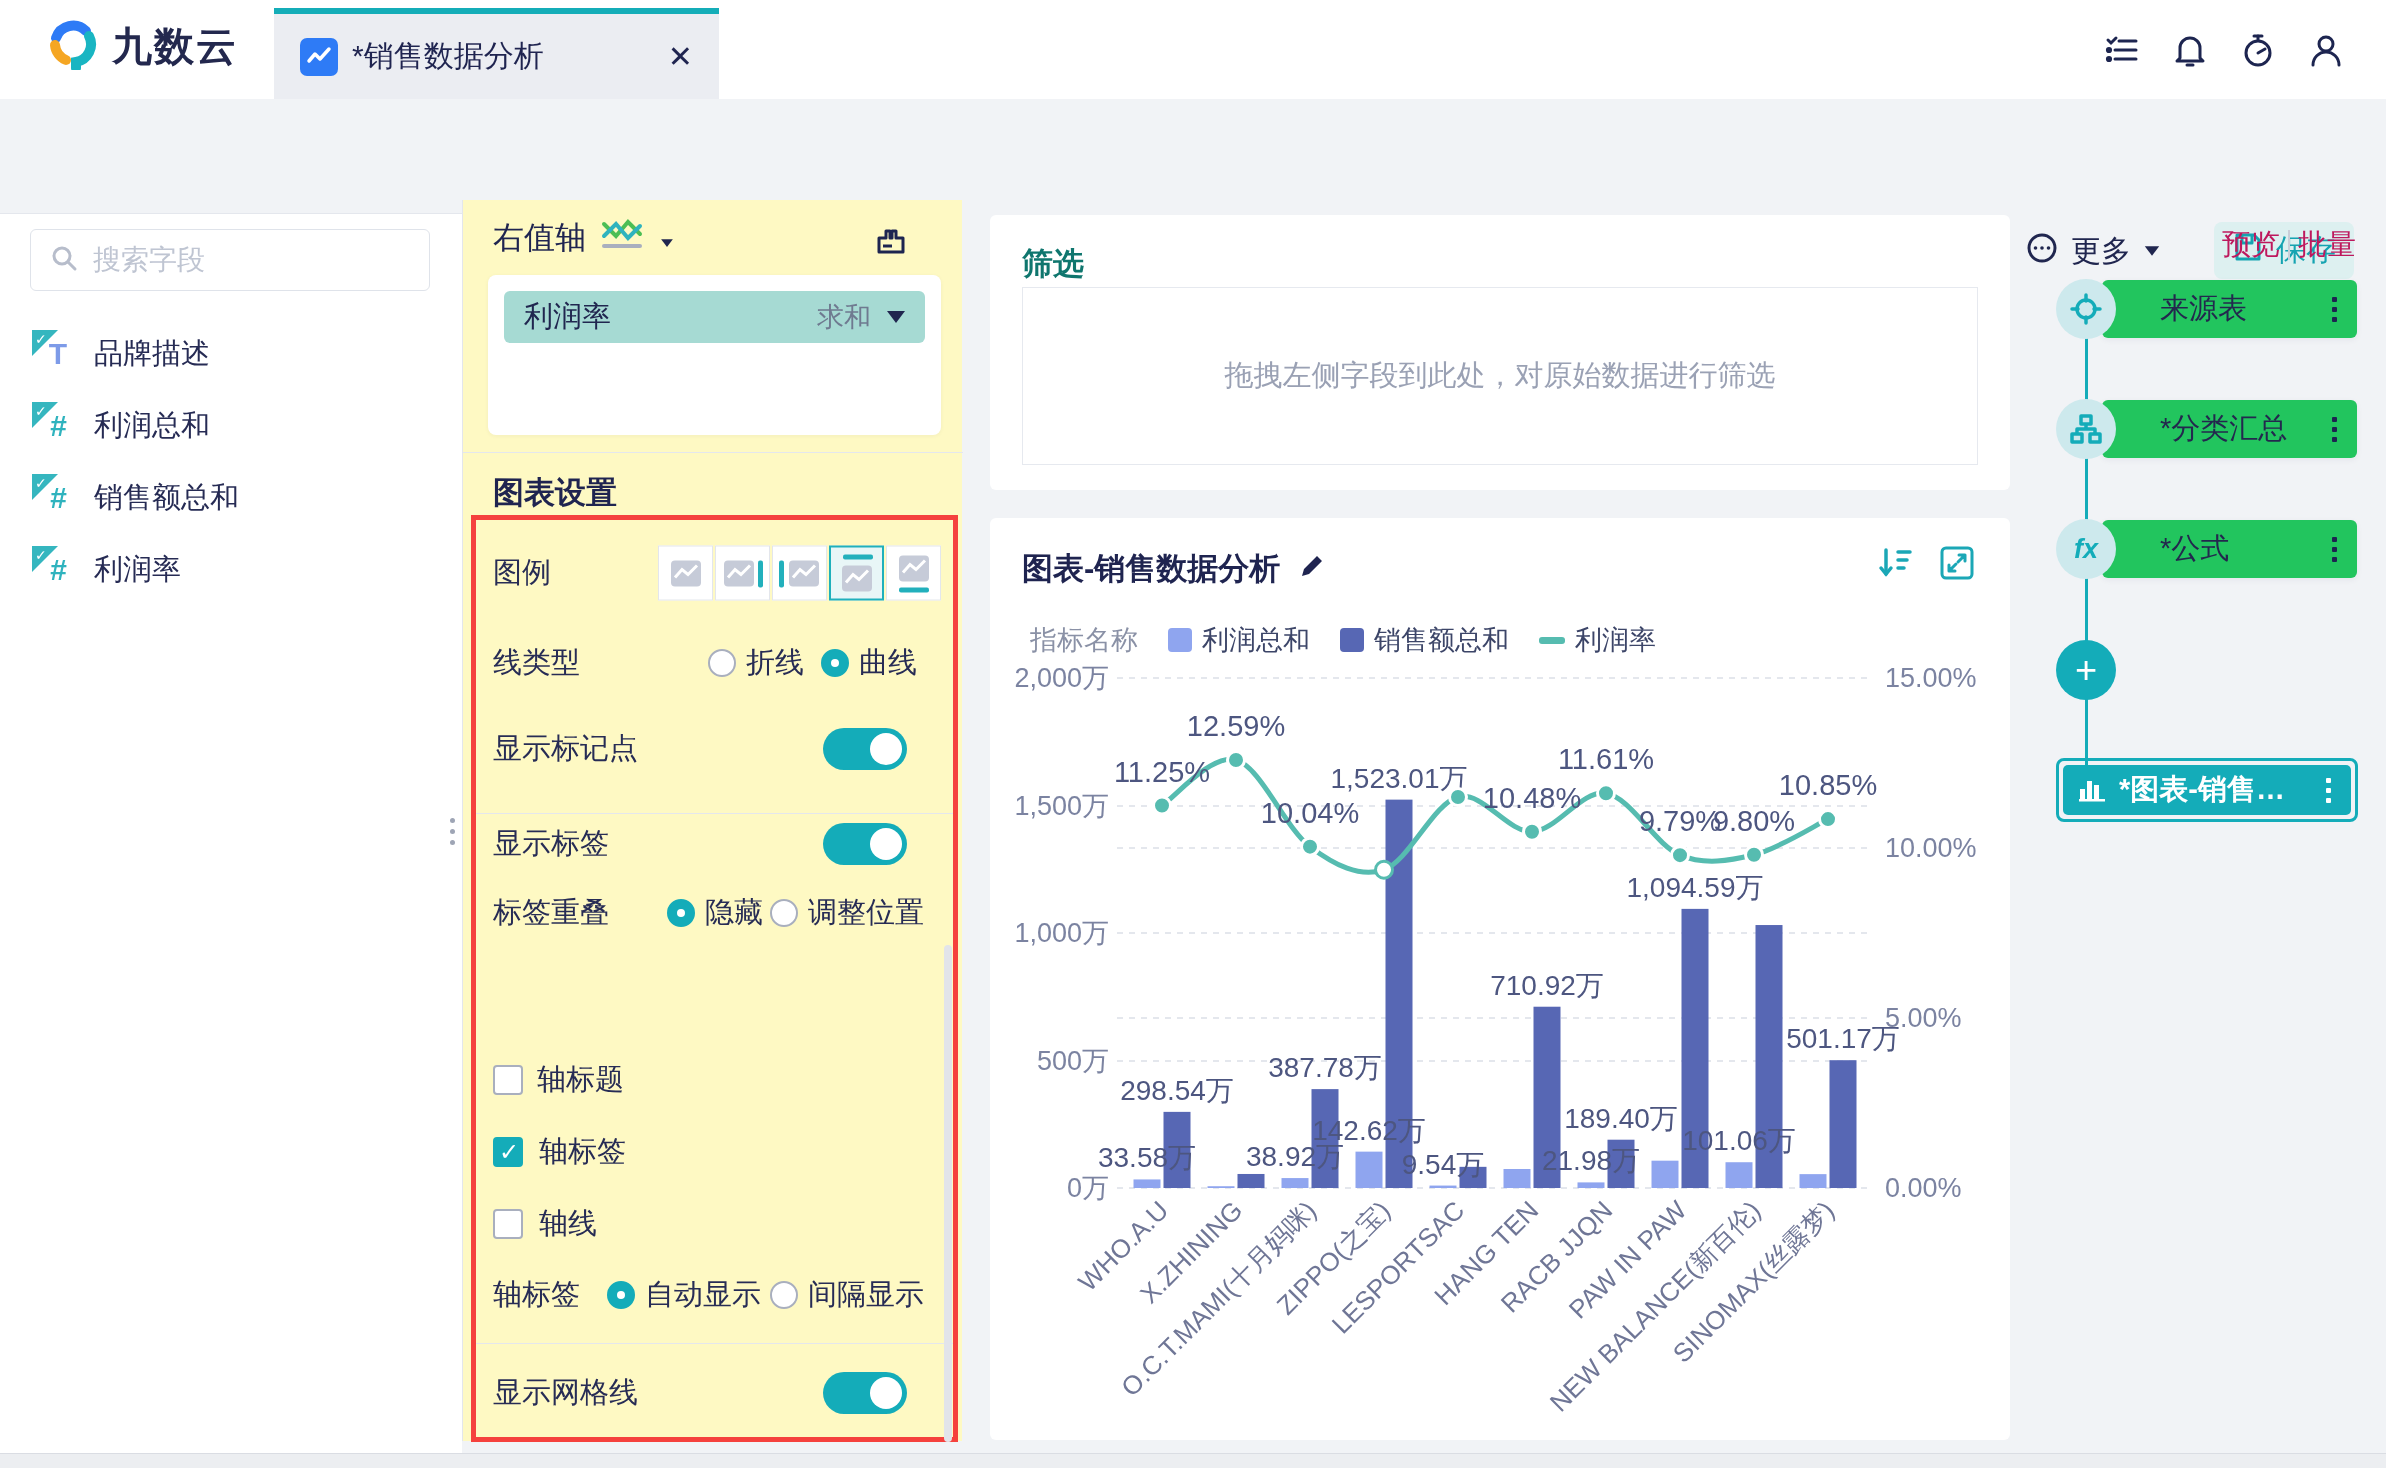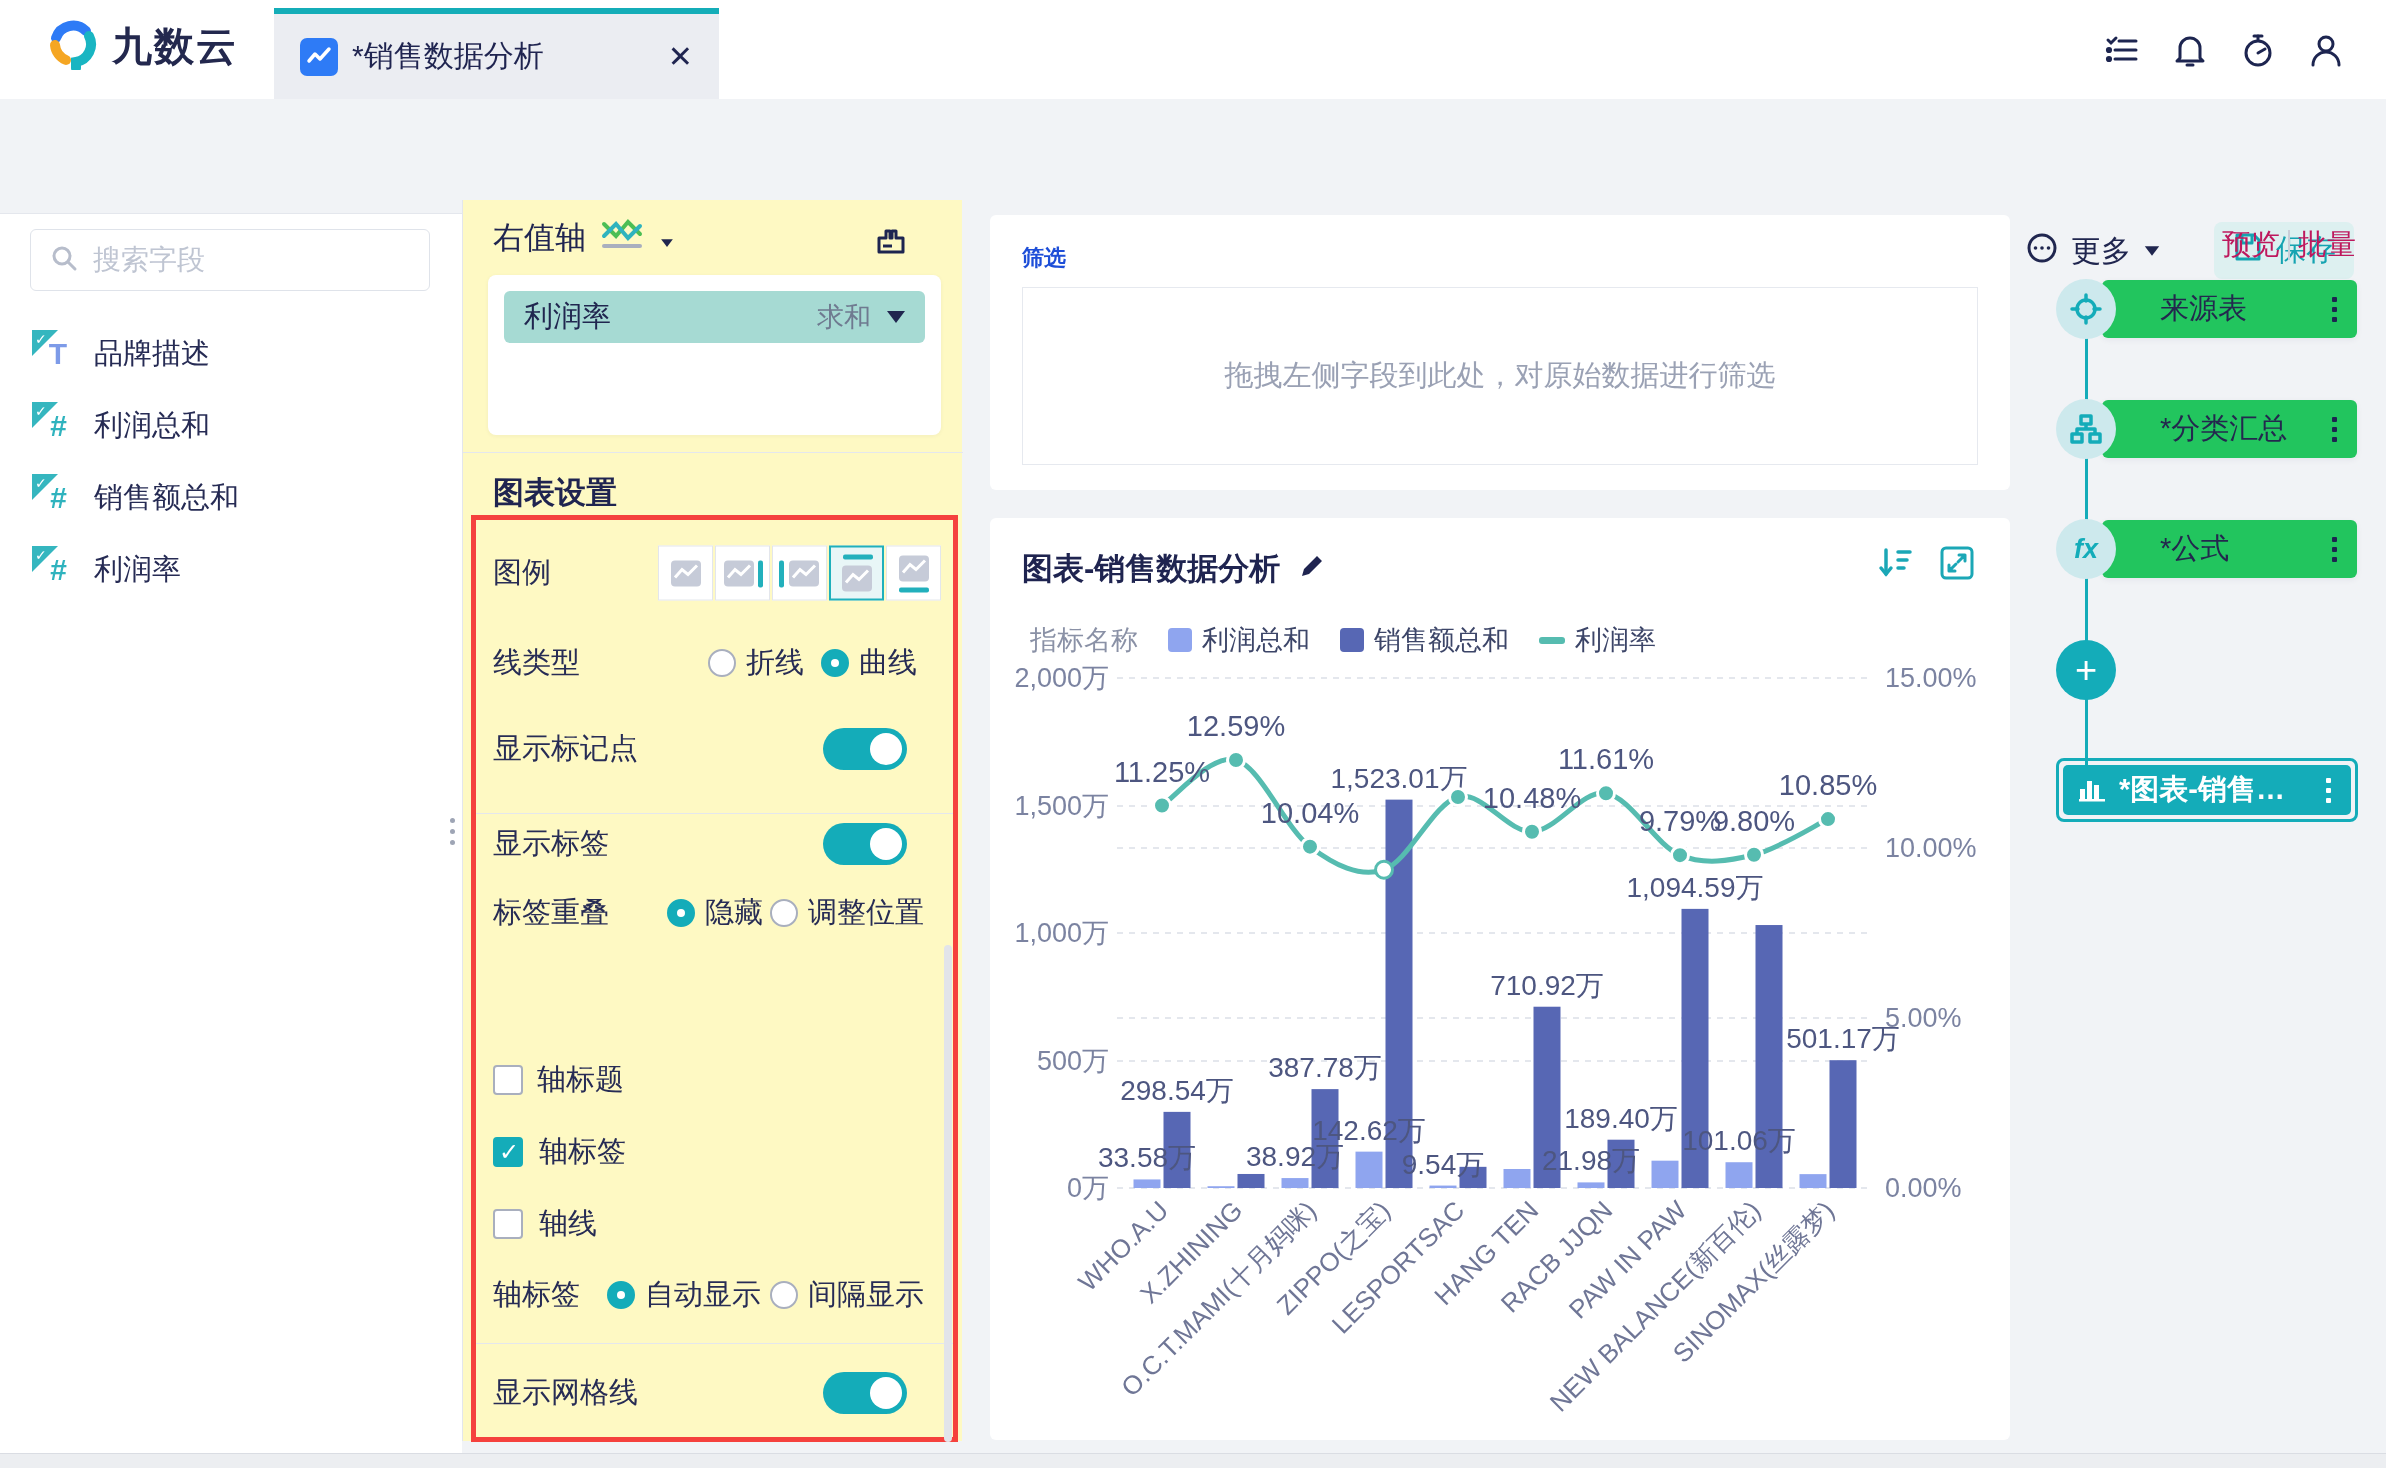--- a/index.html
+++ b/index.html
@@ -76,21 +76,21 @@
   .lp.p-bottom .bar{bottom:7px;left:12px;width:30px;height:5px;}
   .lp.p-top .chip{margin-top:10px;}
   .lp.p-bottom .chip{margin-bottom:10px;}
   .lp.sel{border:2px solid #1FB0BC;background:#E8F6F7;}
   .red-box{position:absolute;left:8px;top:315px;width:487px;height:927px;border:5px solid #F5413D;box-sizing:border-box;pointer-events:none;}
   .cfg-scroll{position:absolute;right:10px;top:745px;width:8px;height:497px;background:#E2E4EA;border-radius:4px;}
   .collapse-handle{position:absolute;left:446px;top:818px;width:12px;display:flex;flex-direction:column;gap:6px;align-items:center;cursor:pointer;}
   .collapse-handle i{width:5px;height:5px;border-radius:50%;background:#9EA5B5;}
   
   .filter-card{position:absolute;left:990px;top:215px;width:1020px;height:275px;background:#fff;border-radius:6px;}
-  .filter-title{position:absolute;left:32px;top:28px;font-size:22px;font-weight:bold;color:#1d4ed8;}
+  .filter-title{position:absolute;left:32px;top:28px;font-size:31px;font-weight:bold;color:#0f766e;}
   .dropzone{position:absolute;left:32px;top:72px;width:956px;height:178px;border:1px solid #E6E9EF;box-sizing:border-box;
             display:flex;align-items:center;justify-content:center;font-size:29px;color:#9AA1B4;}
   .chart-card{position:absolute;left:990px;top:518px;width:1020px;height:922px;background:#fff;border-radius:6px;}
   .chart-title-row{position:absolute;left:32px;top:30px;display:flex;align-items:center;gap:16px;}
   .chart-title{font-size:31px;font-weight:bold;color:#1F2450;}
   .chart-tools{position:absolute;right:34px;top:26px;display:flex;gap:24px;}
   .legend-row{position:absolute;left:40px;top:104px;display:flex;align-items:center;gap:30px;font-size:27px;color:#3C4568;}
   .legend-title{color:#8A91A6;}
   .legend-item{display:flex;align-items:center;gap:10px;cursor:pointer;}
   .sw{width:24px;height:24px;border-radius:4px;display:inline-block;}

